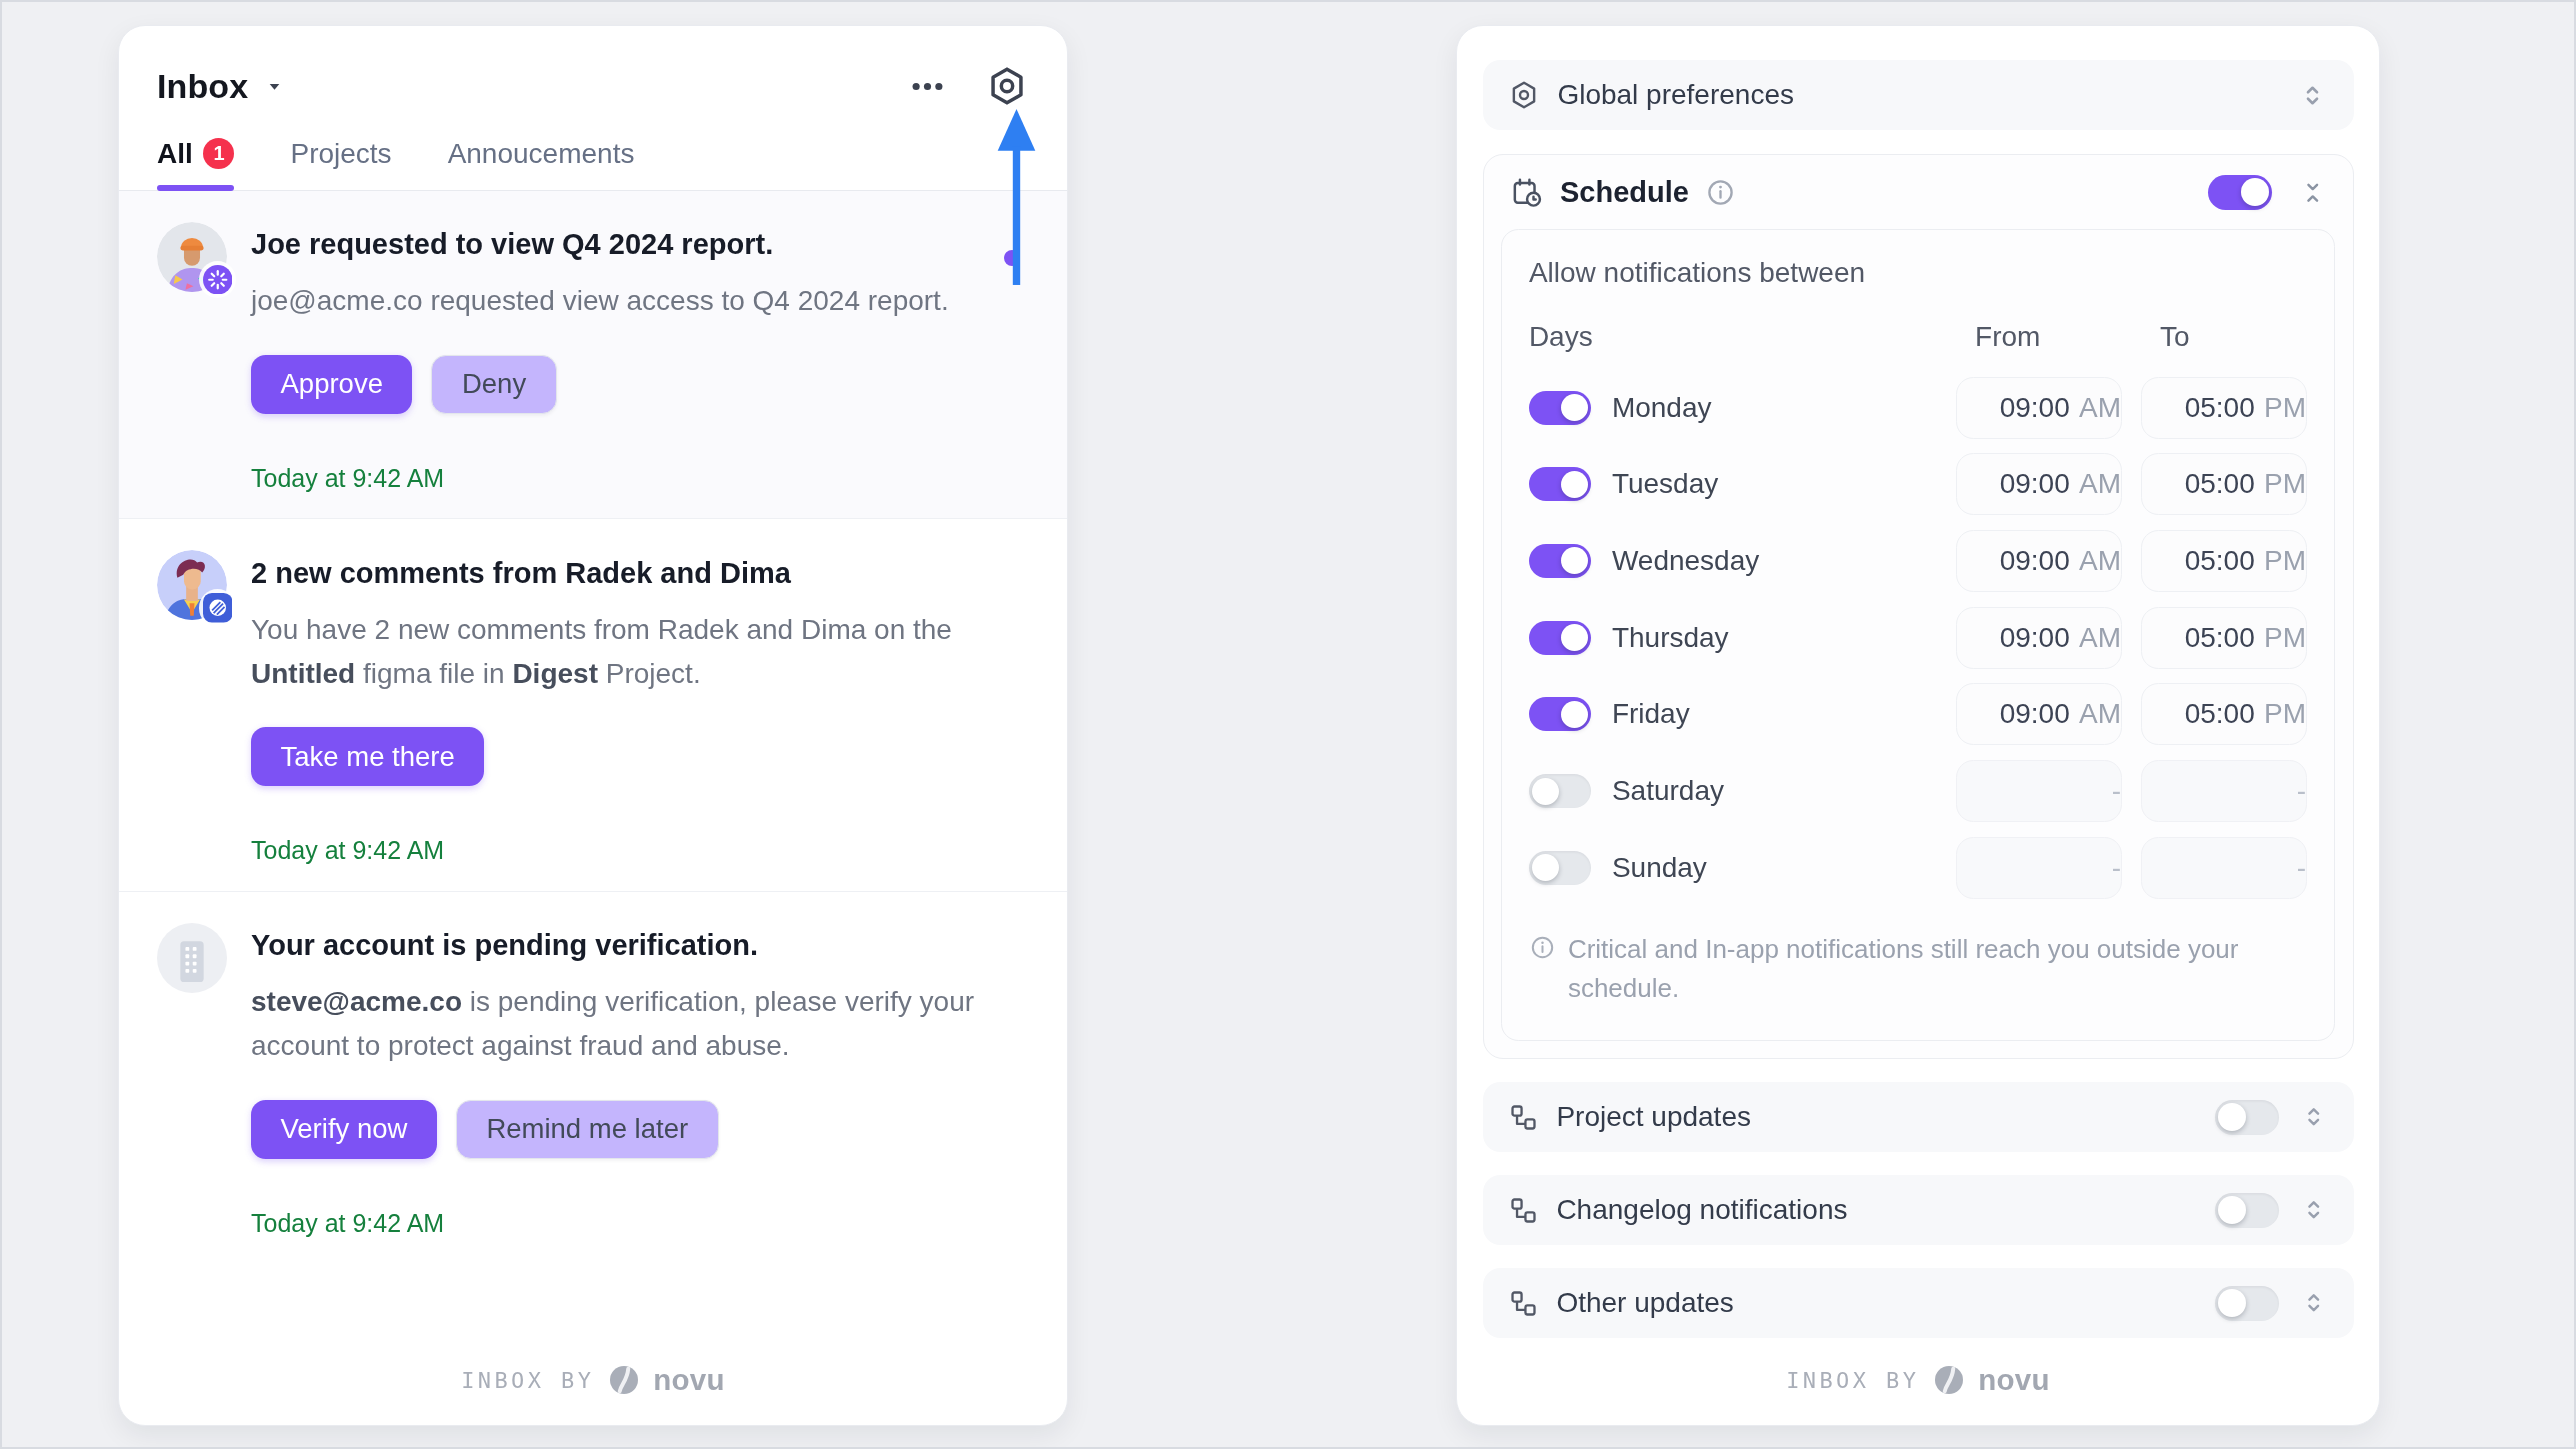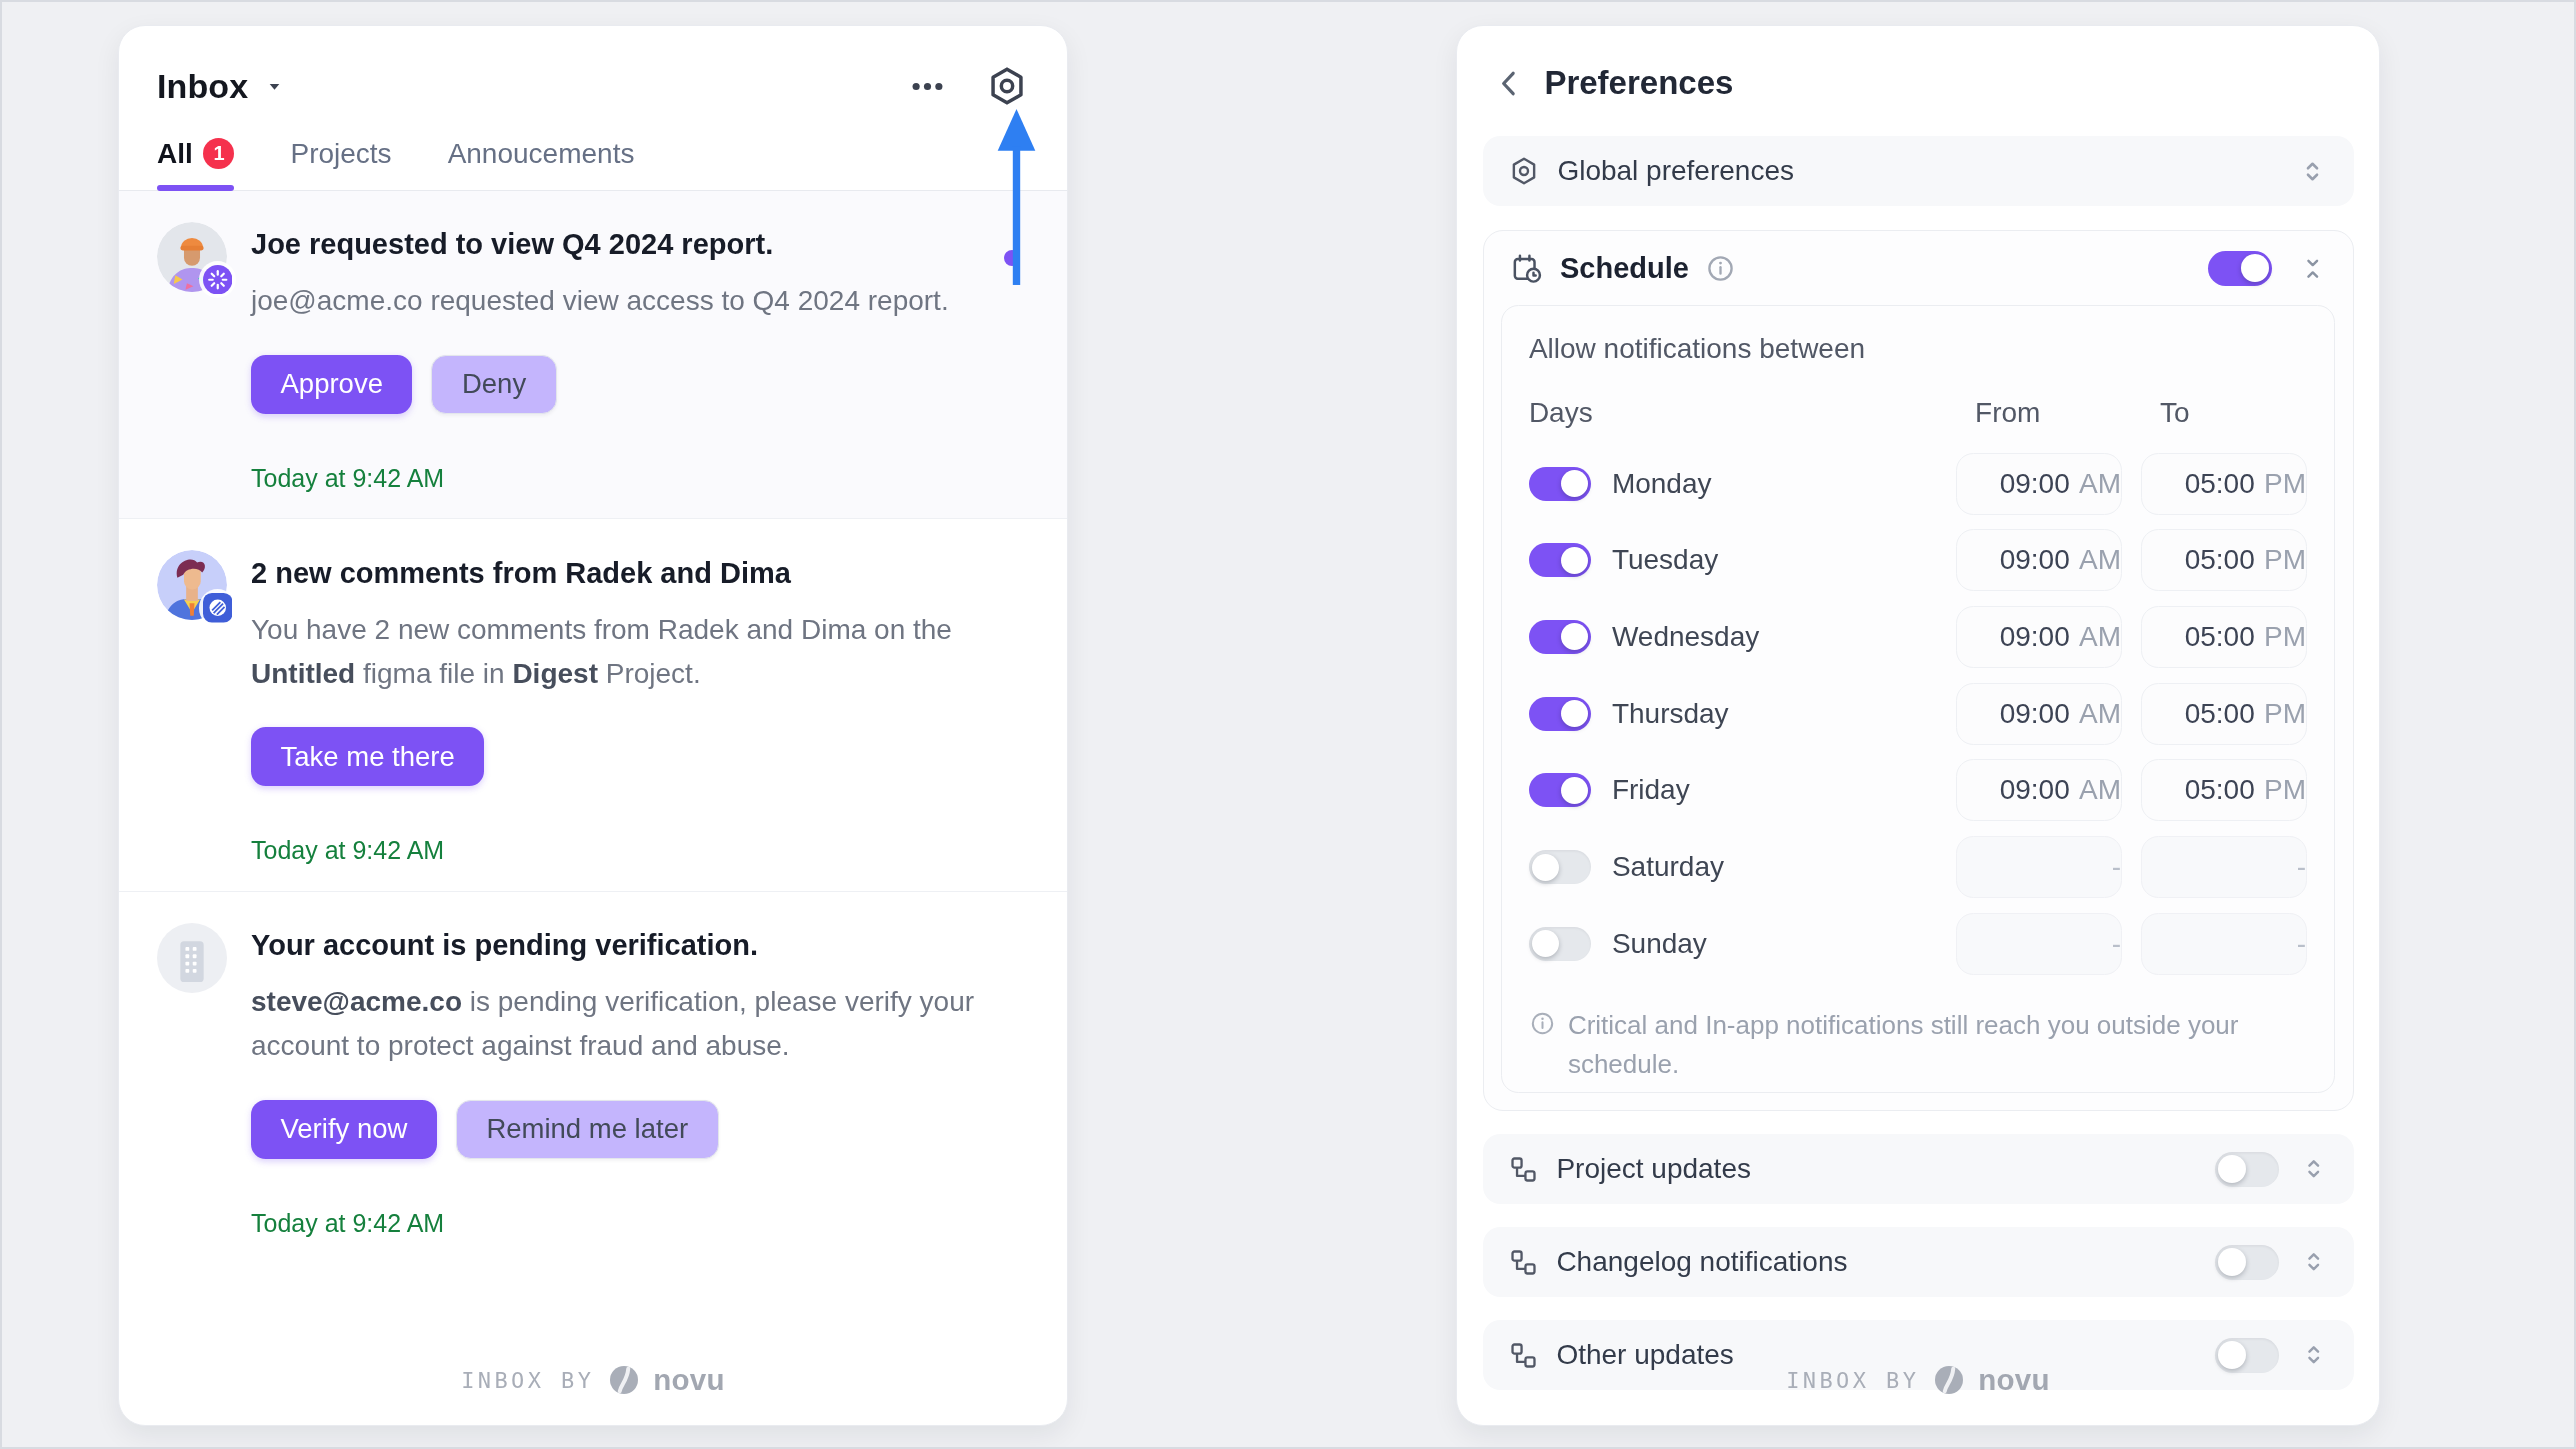--- a/index.html
+++ b/index.html
@@ -72,21 +72,21 @@
     display:flex; align-items:center; padding:0 25.5px; gap:17.4px;
   }
   #global-row { margin-top:34px; }
   .row-label { font-size:28px; color:#333b4a; font-weight:500; }
   .row-right { margin-left:auto; display:flex; align-items:center; gap:20px; }
 
   .schedule-card { margin:24px 25.5px 0; border:1.3px solid #ebedf1; border-radius:20px; background:#fdfdfe; }
   .schedule-head { display:flex; align-items:center; padding:20px 25.5px 16px 25.5px; gap:16px; }
   .schedule-label { font-size:29px; font-weight:700; color:#1c2230; }
   .schedule-head .row-right { gap:25.5px; }
-  .inner-card { margin:2.7px 17.4px 17.4px; border:1.3px solid #ebedf1; border-radius:17.4px; padding:27px 27px 8px; background:#fdfdfe; }
+  .inner-card { margin:2.7px 17.4px 17.4px; border:1.3px solid #ebedf1; border-radius:17.4px; padding:27px 27px 32px; background:#fdfdfe; }
   .allow-label { font-size:28px; color:#525866; }
   .sched-grid { display:grid; grid-template-columns:64px 1fr 166px 166px; column-gap:19px; align-items:center; }
   .sched-header { margin-top:32px; margin-bottom:20px; }
   .col-h { font-size:28px; color:#525866; }
   .col-h.days { grid-column:1 / 3; }
   .col-h.t { padding-left:19px; }
   .sched-row { height:70px; margin-bottom:6.7px; }
   .day-label { font-size:28px; color:#3f4654; }
   .pill { height:62px; border-radius:17.4px; background:#fcfcfd; border:1.3px solid #eef0f4; display:flex; align-items:center; justify-content:flex-end; gap:9.4px; font-size:28px; }
   .pill .t-time { color:#3c4354; }
@@ -283,28 +283,20 @@
     <svg class="novu-logo" viewBox="0 0 24 24">
       <circle cx="12" cy="12" r="10.5" fill="#a9aeb8"></circle>
       <path d="M8.8 20.5 C9.5 15.5 14.5 12.5 15.2 3.5" stroke="#eff0f3" stroke-width="3" fill="none" stroke-linecap="round"></path>
     </svg>
     <span class="footer-brand">novu</span>
   </div>
 </div>
 
 <div class="panel" id="prefs-panel">
 
-  <div class="rp-header">
-    <span class="icon-btn">
-      <svg width="35" height="35" viewBox="0 0 24 24" fill="none" stroke="#5b6472" stroke-width="2.2" stroke-linecap="round" stroke-linejoin="round">
-        <path d="M14.5 5 L8 12 L14.5 19"></path>
-      </svg>
-    </span>
-    <span class="rp-title">Preferences</span>
-  </div>
 
   <div class="row-card" id="global-row">
     <span>
       <svg width="32" height="32" viewBox="0 0 24 24" fill="none" stroke="#525866" stroke-width="1.8" stroke-linejoin="round">
         <path d="M12 2.8 L19.6 7.2 V16.8 L12 21.2 L4.4 16.8 V7.2 Z"></path>
           <circle cx="12" cy="12" r="3"></circle>
       </svg>
     </span>
     <span class="row-label">Global preferences</span>
     <span class="row-right">

